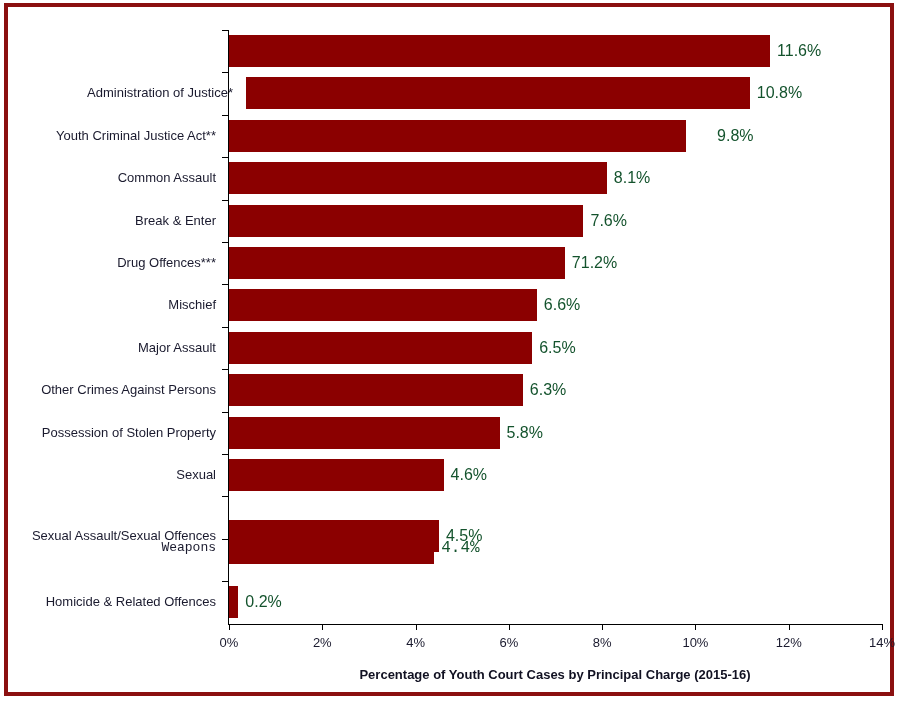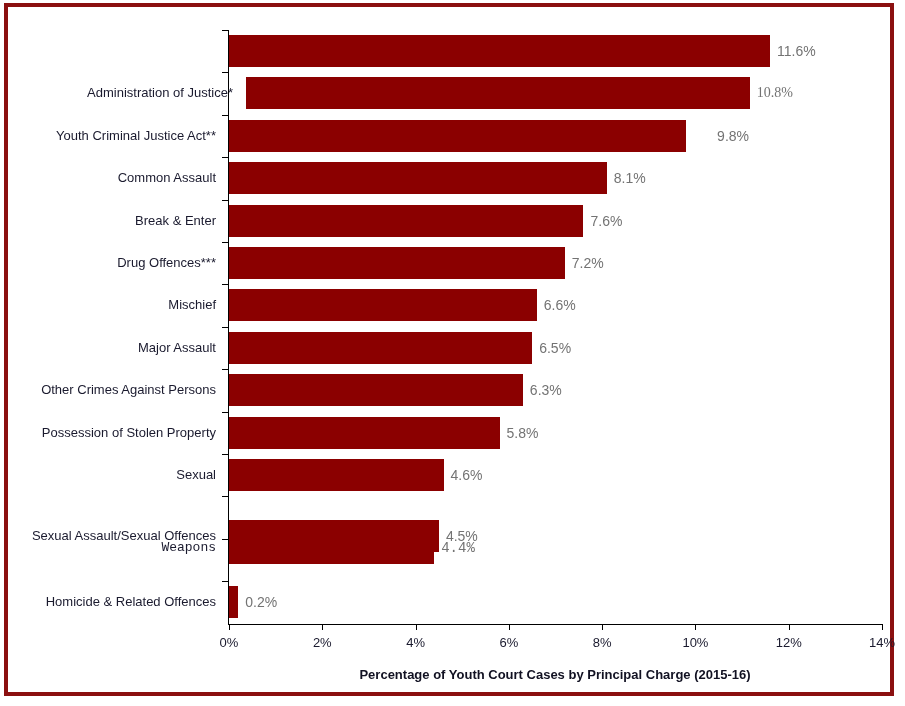--- a/index.html
+++ b/index.html
@@ -91,22 +91,22 @@
     left: 221px;
     top: 5px;
     height: 32px;
     background: #8B0000;
   }
   .val-label {
     position: absolute;
     top: 0;
     height: 42px;
     line-height: 42px;
-    font-size: 14px;
-    color: #737373;
+    font-size: 16px;
+    color: #14532d;
     white-space: nowrap;
   }
 
   
   .x-tick-label {
     position: absolute;
     top: 628px;
     width: 60px;
     margin-left: -30px;
     text-align: center;
@@ -135,41 +135,41 @@
     <div class="axis-line" id="x-axis-line"></div>
 
     <div id="bars">
         <div class="bar-row" style="top: 23px;">
           <div class="bar" style="width: 541.057px; background: rgb(139, 0, 0);"></div>
           <div class="val-label" style="left: 769.057px;">11.6%</div>
         </div>
         <div class="bar-row" style="top: 65.4px; margin-left: 17px;">
           <div class="cat-label">Administration of Justice*</div>
           <div class="bar" style="width: 503.743px; background: rgb(139, 0, 0);"></div>
-          <div class="val-label" style="left: 731.743px; font-family: Liberation Serif, serif;">10.8%</div>
+          <div class="val-label" style="left: 731.743px;">10.8%</div>
         </div>
         <div class="bar-row" style="top: 107.8px;">
           <div class="cat-label">Youth Criminal Justice Act**</div>
           <div class="bar" style="width: 457.1px; background: rgb(139, 0, 0);"></div>
           <div class="val-label" style="left: 685.1px; margin-left: 24px;">9.8%</div>
         </div>
         <div class="bar-row" style="top: 150.2px;">
           <div class="cat-label">Common Assault</div>
           <div class="bar" style="width: 377.807px; background: rgb(139, 0, 0);"></div>
           <div class="val-label" style="left: 605.807px;">8.1%</div>
         </div>
         <div class="bar-row" style="top: 192.6px;">
           <div class="cat-label">Break &amp; Enter</div>
           <div class="bar" style="width: 354.486px; background: rgb(139, 0, 0);"></div>
           <div class="val-label" style="left: 582.486px;">7.6%</div>
         </div>
         <div class="bar-row" style="top: 235px;">
           <div class="cat-label">Drug Offences***</div>
           <div class="bar" style="width: 335.829px; background: rgb(139, 0, 0);"></div>
-          <div class="val-label" style="left: 563.829px;">7.2%</div>
+          <div class="val-label" style="left: 563.829px;">71.2%</div>
         </div>
         <div class="bar-row" style="top: 277.4px;">
           <div class="cat-label">Mischief</div>
           <div class="bar" style="width: 307.843px; background: rgb(139, 0, 0);"></div>
           <div class="val-label" style="left: 535.843px;">6.6%</div>
         </div>
         <div class="bar-row" style="top: 319.8px;">
           <div class="cat-label">Major Assault</div>
           <div class="bar" style="width: 303.179px; background: rgb(139, 0, 0);"></div>
           <div class="val-label" style="left: 531.179px;">6.5%</div>

